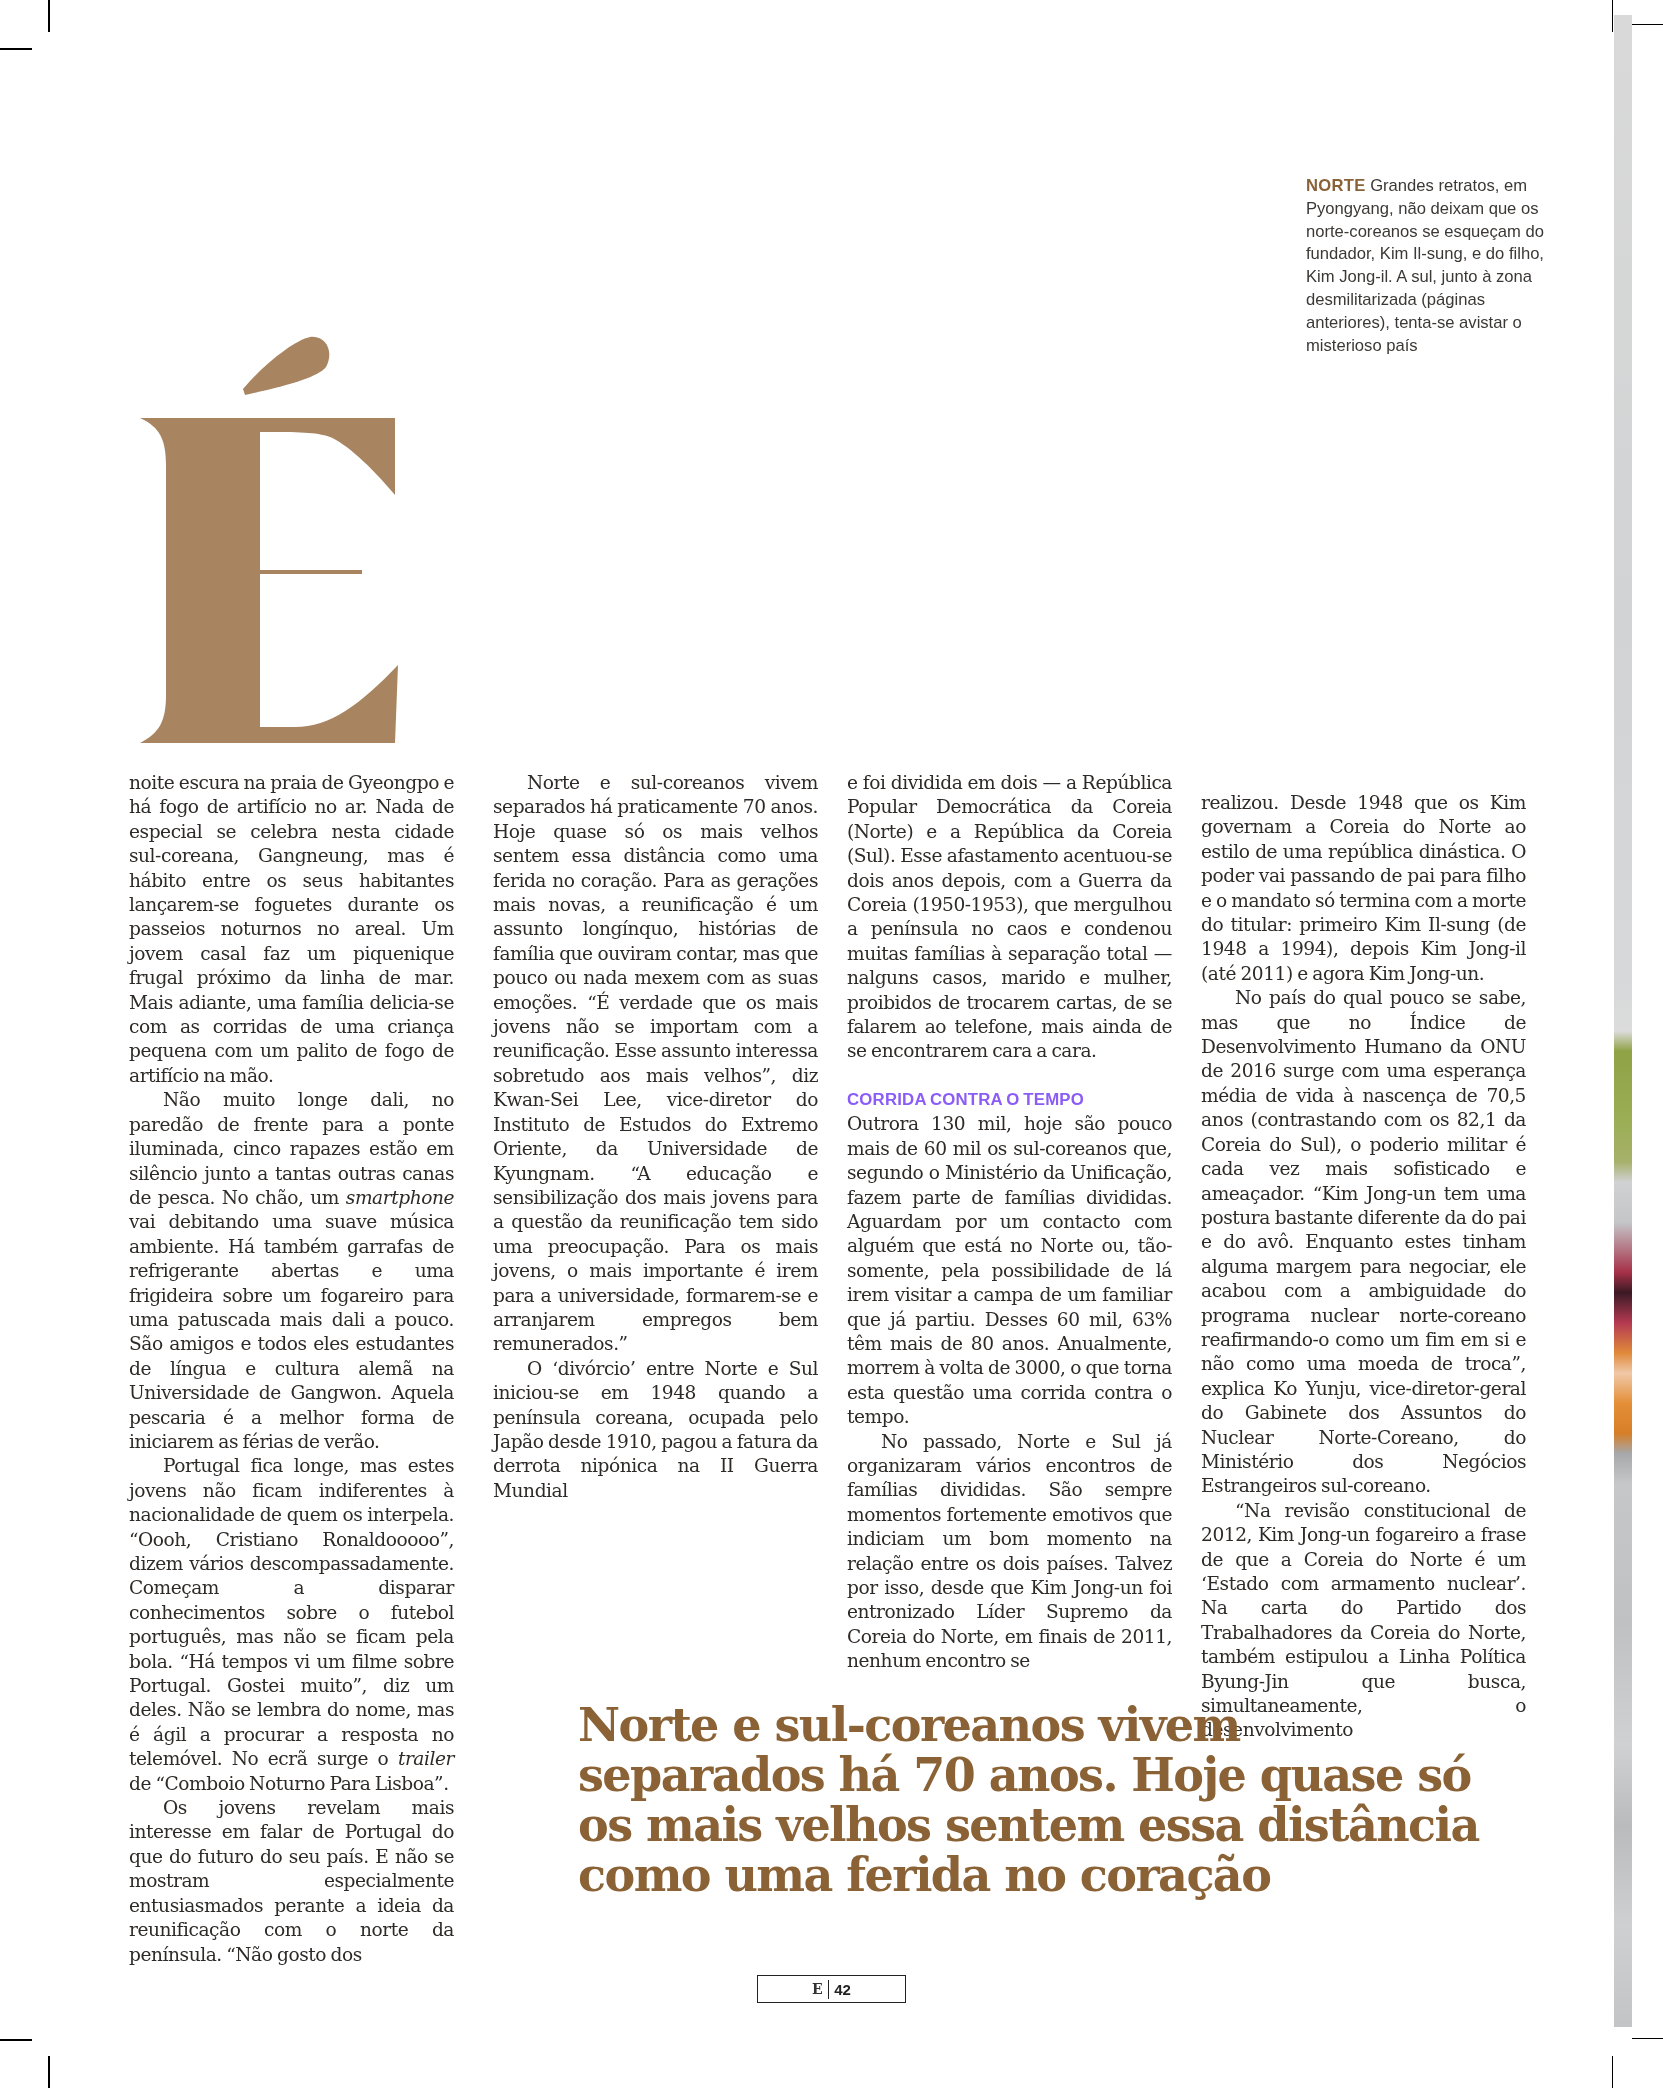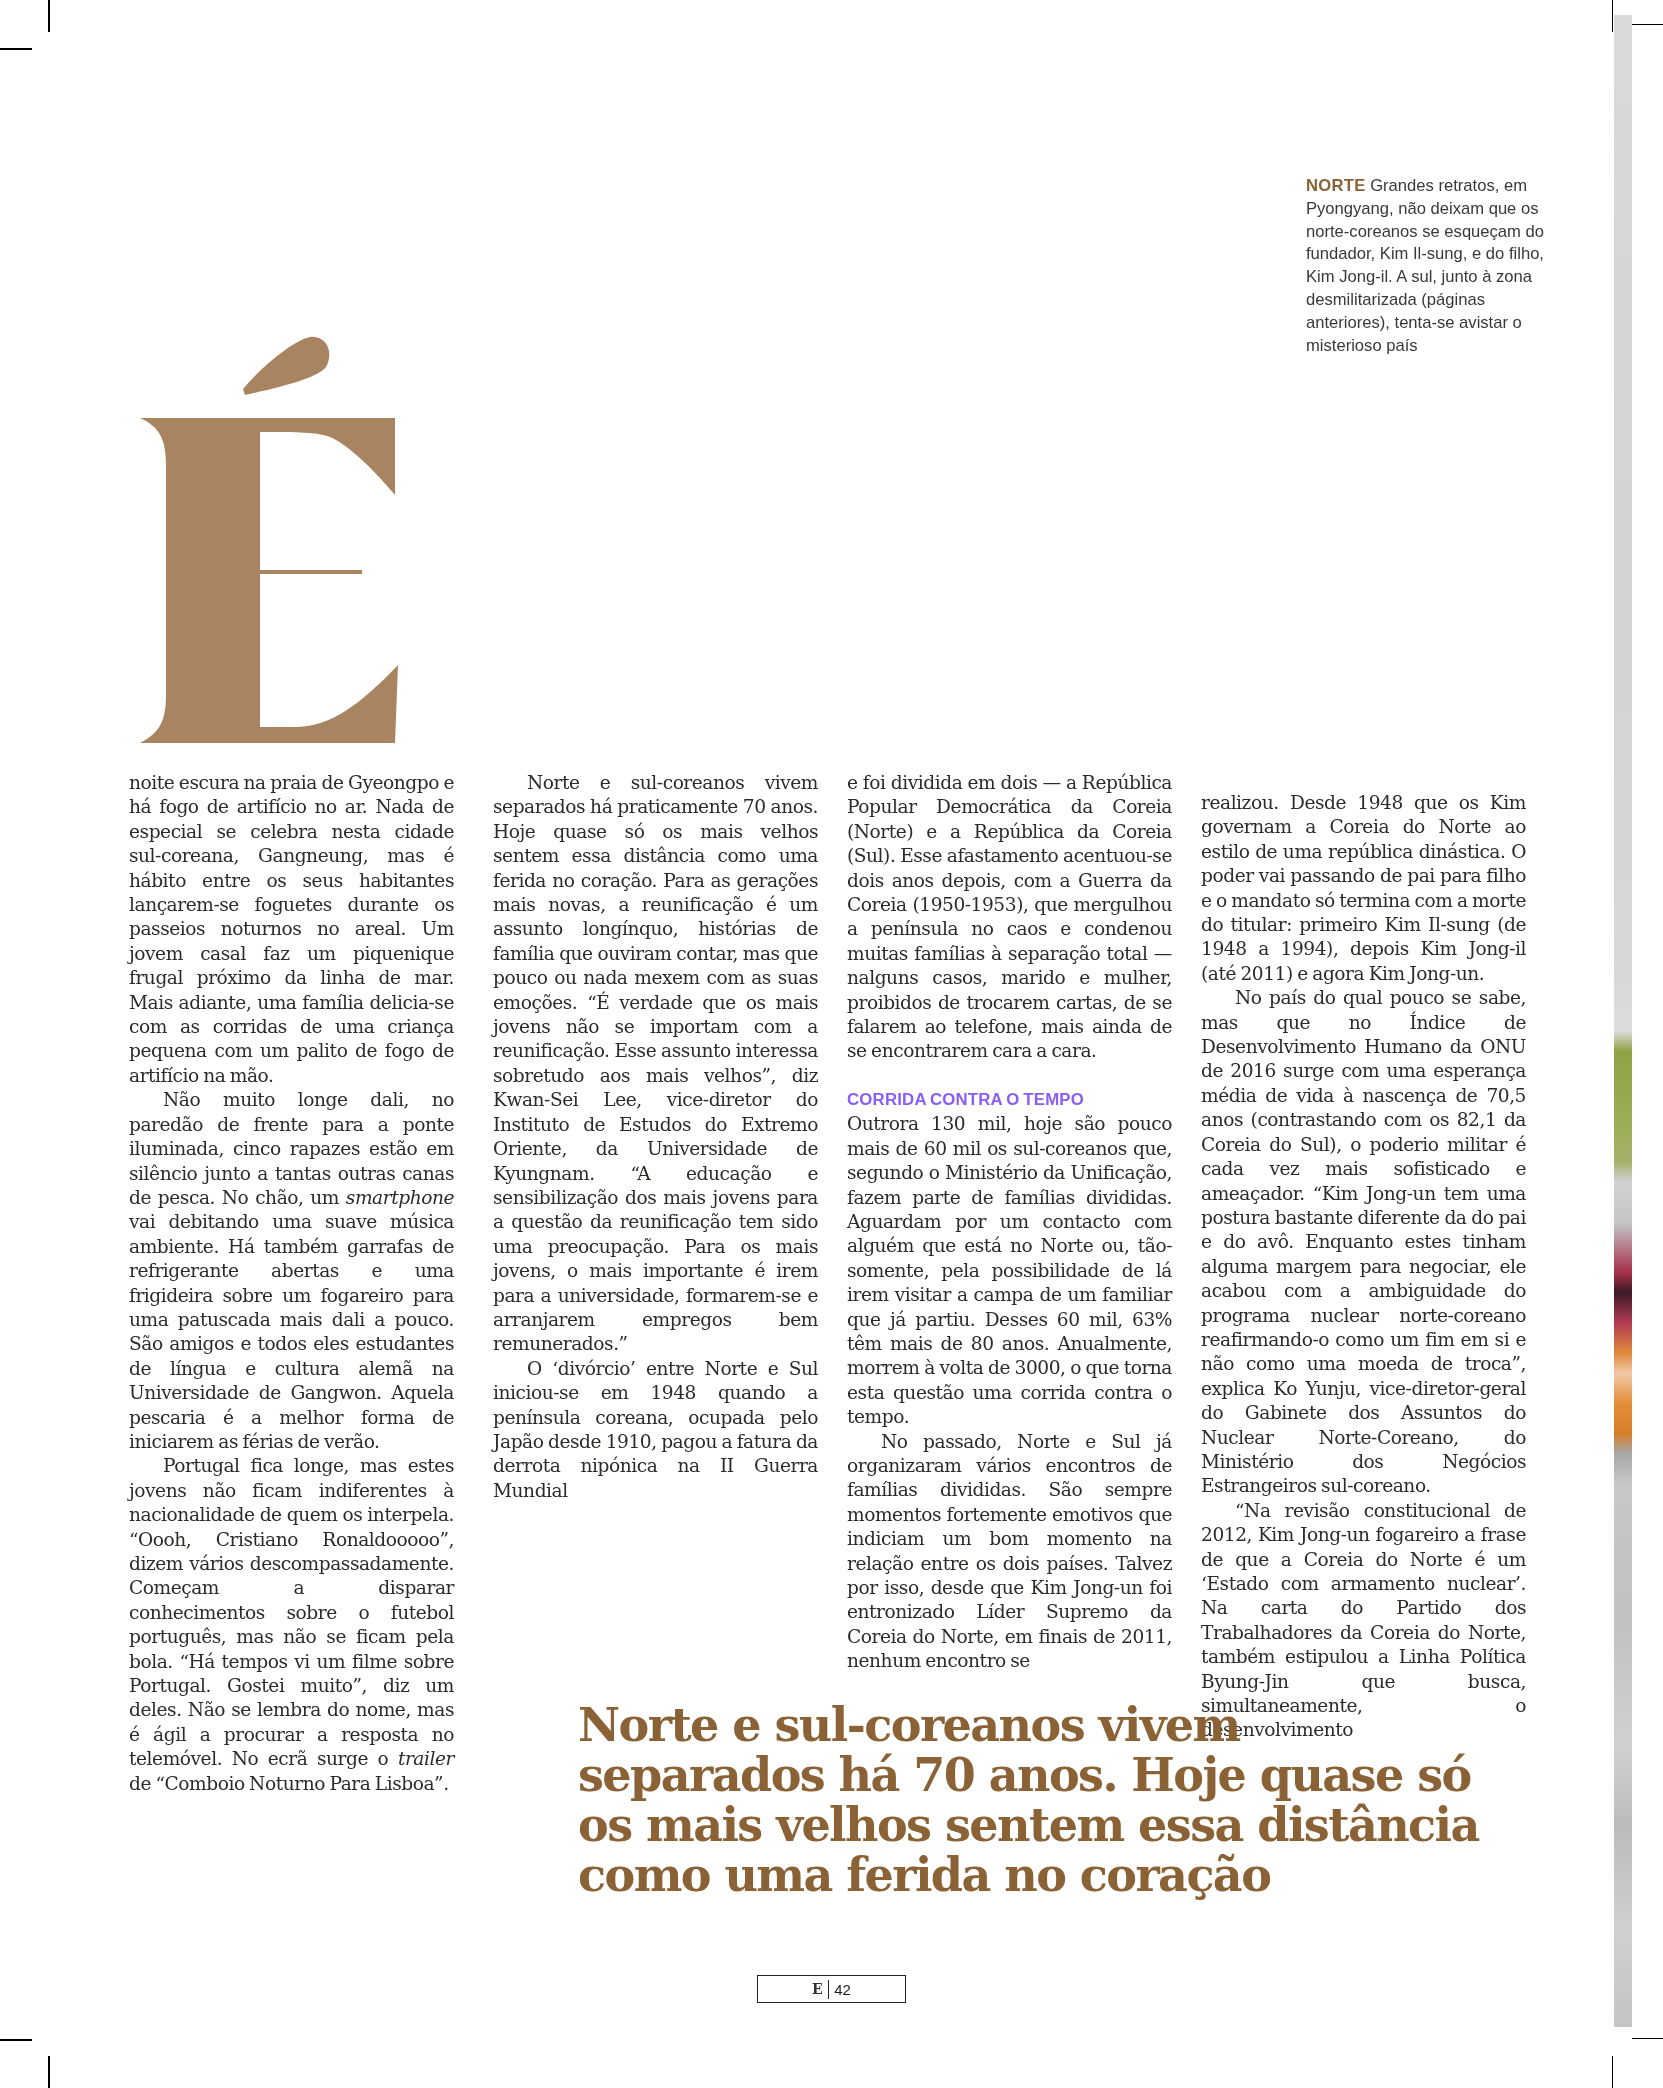--- a/index.html
+++ b/index.html
@@ -128,21 +128,21 @@
       color: #333;
       padding-right: 5px;
     }
     .folio .sep {
       width: 1.5px;
       height: 19px;
       background: #222;
     }
     .folio .num {
       font-family: "Liberation Sans", sans-serif;
-      font-weight: normal;
+      font-weight: bold;
       font-size: 15px;
       color: #222;
       padding-left: 5px;
     }
   </style>
 </head>
 <body>
 
 <div class="crop v" style="left:48px;top:0;"></div>
 <div class="crop h" style="left:0;top:48px;"></div>
@@ -169,20 +169,21 @@
          C 30 418, 36 405, 36 380 L 36 150 C 36 125, 30 112, 10 103 Z"></path>
 
     <rect x="130" y="255" width="102" height="4"></rect>
   </g>
 </svg>
 
 <div class="col" id="col-1">
   <p>noite escura na praia de Gyeongpo e há fogo de artifício no ar. Nada de especial se celebra nesta cidade sul-­coreana, Gangneung, mas é hábito entre os seus habitantes lançarem-se foguetes durante os passeios noturnos no areal. Um jovem casal faz um piquenique frugal próximo da linha de mar. Mais adiante, uma família delicia-se com as corridas de uma criança pequena com um palito de fogo de artifício na mão.</p>
   <p class="indent"><span>Não muito longe dali, no paredão de frente para a ponte iluminada, cinco rapazes estão em silêncio junto a tantas outras canas de pesca. No chão, um </span><em>smartphone</em><span> vai debitando uma suave música ambiente. Há também garrafas de refrigerante abertas e uma frigideira sobre um fogareiro para uma patuscada mais dali a pouco. São amigos e todos eles estudantes de língua e cultura alemã na Universidade de Gangwon. Aquela pescaria é a melhor forma de iniciarem as férias de verão.</span></p>
   <p class="indent"><span>Portugal fica longe, mas estes jovens não ficam indiferentes à nacionalidade de quem os interpela. “Oooh, Cristiano Ronaldooooo”, dizem vários descompassadamente. Começam a disparar conhecimentos sobre o futebol português, mas não se ficam pela bola. “Há tempos vi um filme sobre Portugal. Gostei muito”, diz um deles. Não se lembra do nome, mas é ágil a procurar a resposta no telemóvel. No ecrã surge o </span><em>trailer</em><span> de “Comboio Noturno Para Lisboa”.</span></p>
+  <p class="indent">Os jovens revelam mais interesse em falar de Portugal do que do futuro do seu país. E não se mostram especialmente entusiasmados perante a ideia da reunificação com o norte da península. “Não gosto dos</p>
 </div>
 
 <div class="col" id="col-2">
   <p class="indent">Norte e sul-coreanos vivem separados há praticamente 70 anos. Hoje quase só os mais velhos sentem essa distância como uma ferida no coração. Para as gerações mais novas, a reunificação é um assunto longínquo, histórias de família que ouviram contar, mas que pouco ou nada mexem com as suas emoções. “É verdade que os mais jovens não se importam com a reunificação. Esse assunto interessa sobretudo aos mais velhos”, diz Kwan-Sei Lee, vice-diretor do Instituto de Estudos do Extremo Oriente, da Universidade de Kyungnam. “A educação e sensibilização dos mais jovens para a questão da reunificação tem sido uma preocupação. Para os mais jovens, o mais importante é irem para a universidade, formarem-se e arranjarem empregos bem remunerados.”</p>
   <p class="indent">O ‘divórcio’ entre Norte e Sul iniciou-se em 1948 quando a península coreana, ocupada pelo Japão desde 1910, pagou a fatura da derrota nipónica na II Guerra Mundial</p>
 </div>
 
 <div class="col" id="col-3">
   <p>e foi dividida em dois — a República Popular Democrática da Coreia (Norte) e a República da Coreia (Sul). Esse afastamento acentuou-se dois anos depois, com a Guerra da Coreia (1950-1953), que mergulhou a península no caos e condenou muitas famílias à separação total — nalguns casos, marido e mulher, proibidos de trocarem cartas, de se falarem ao telefone, mais ainda de se encontrarem cara a cara.</p>
   <div class="subhead">CORRIDA CONTRA O TEMPO</div>

